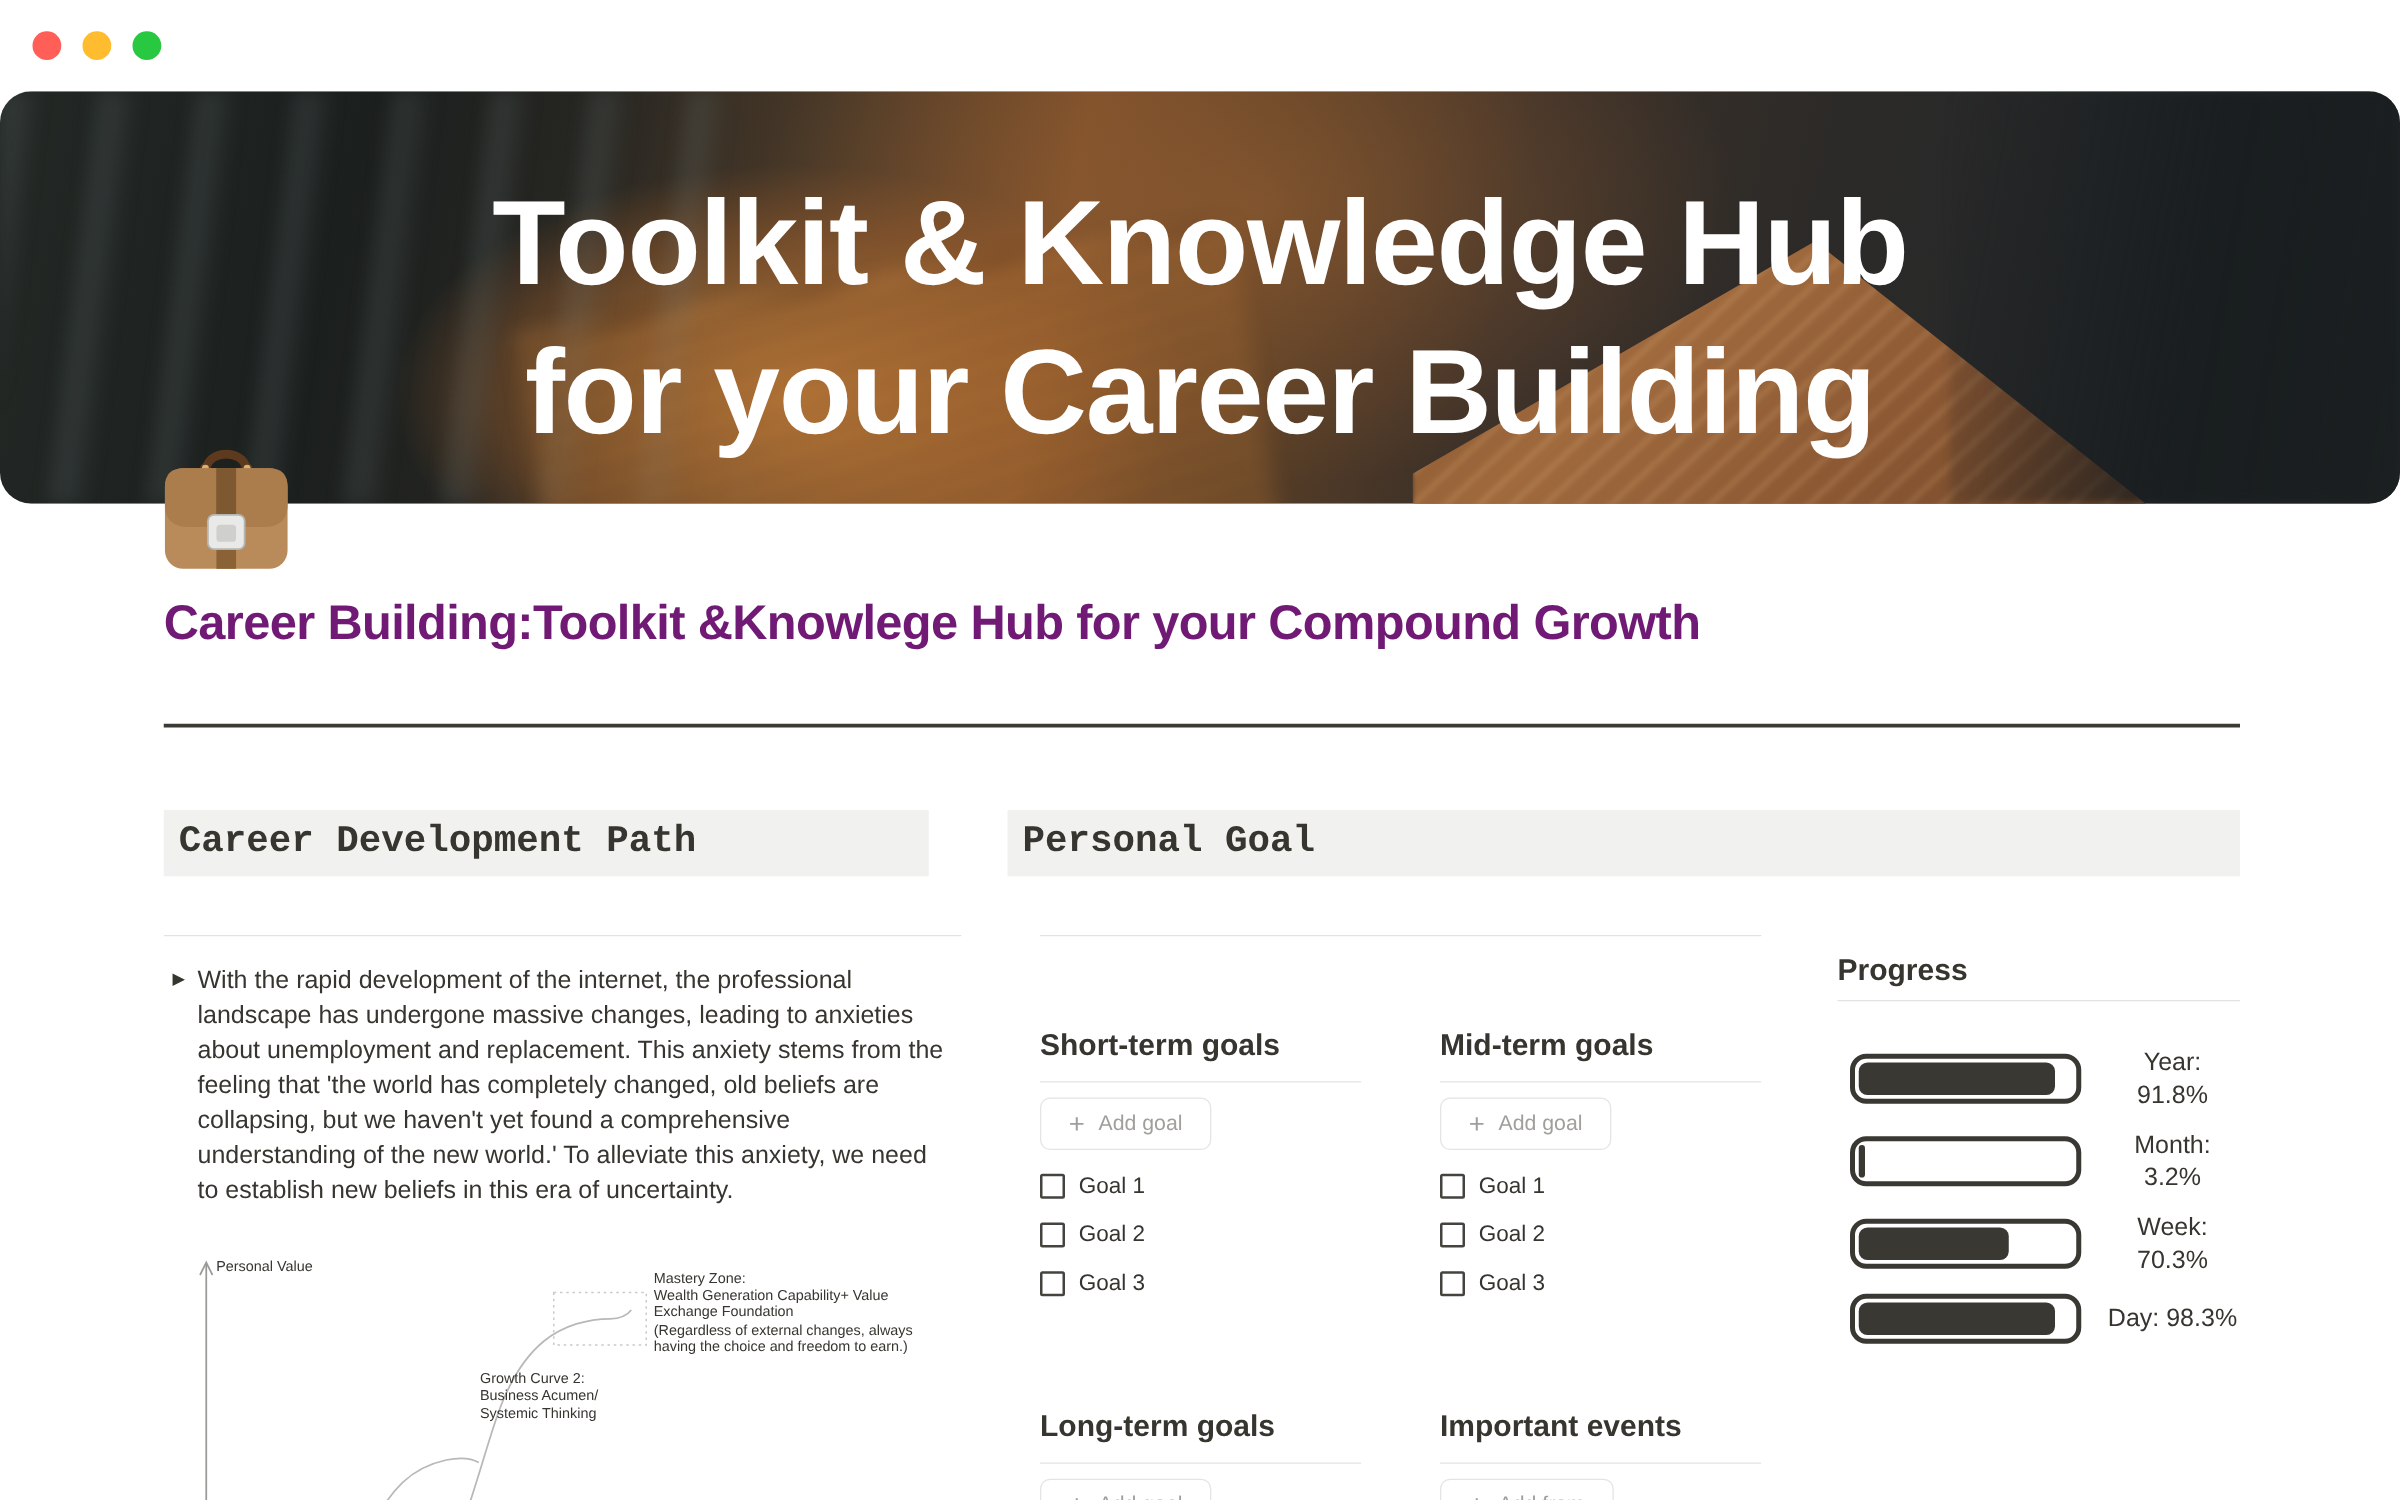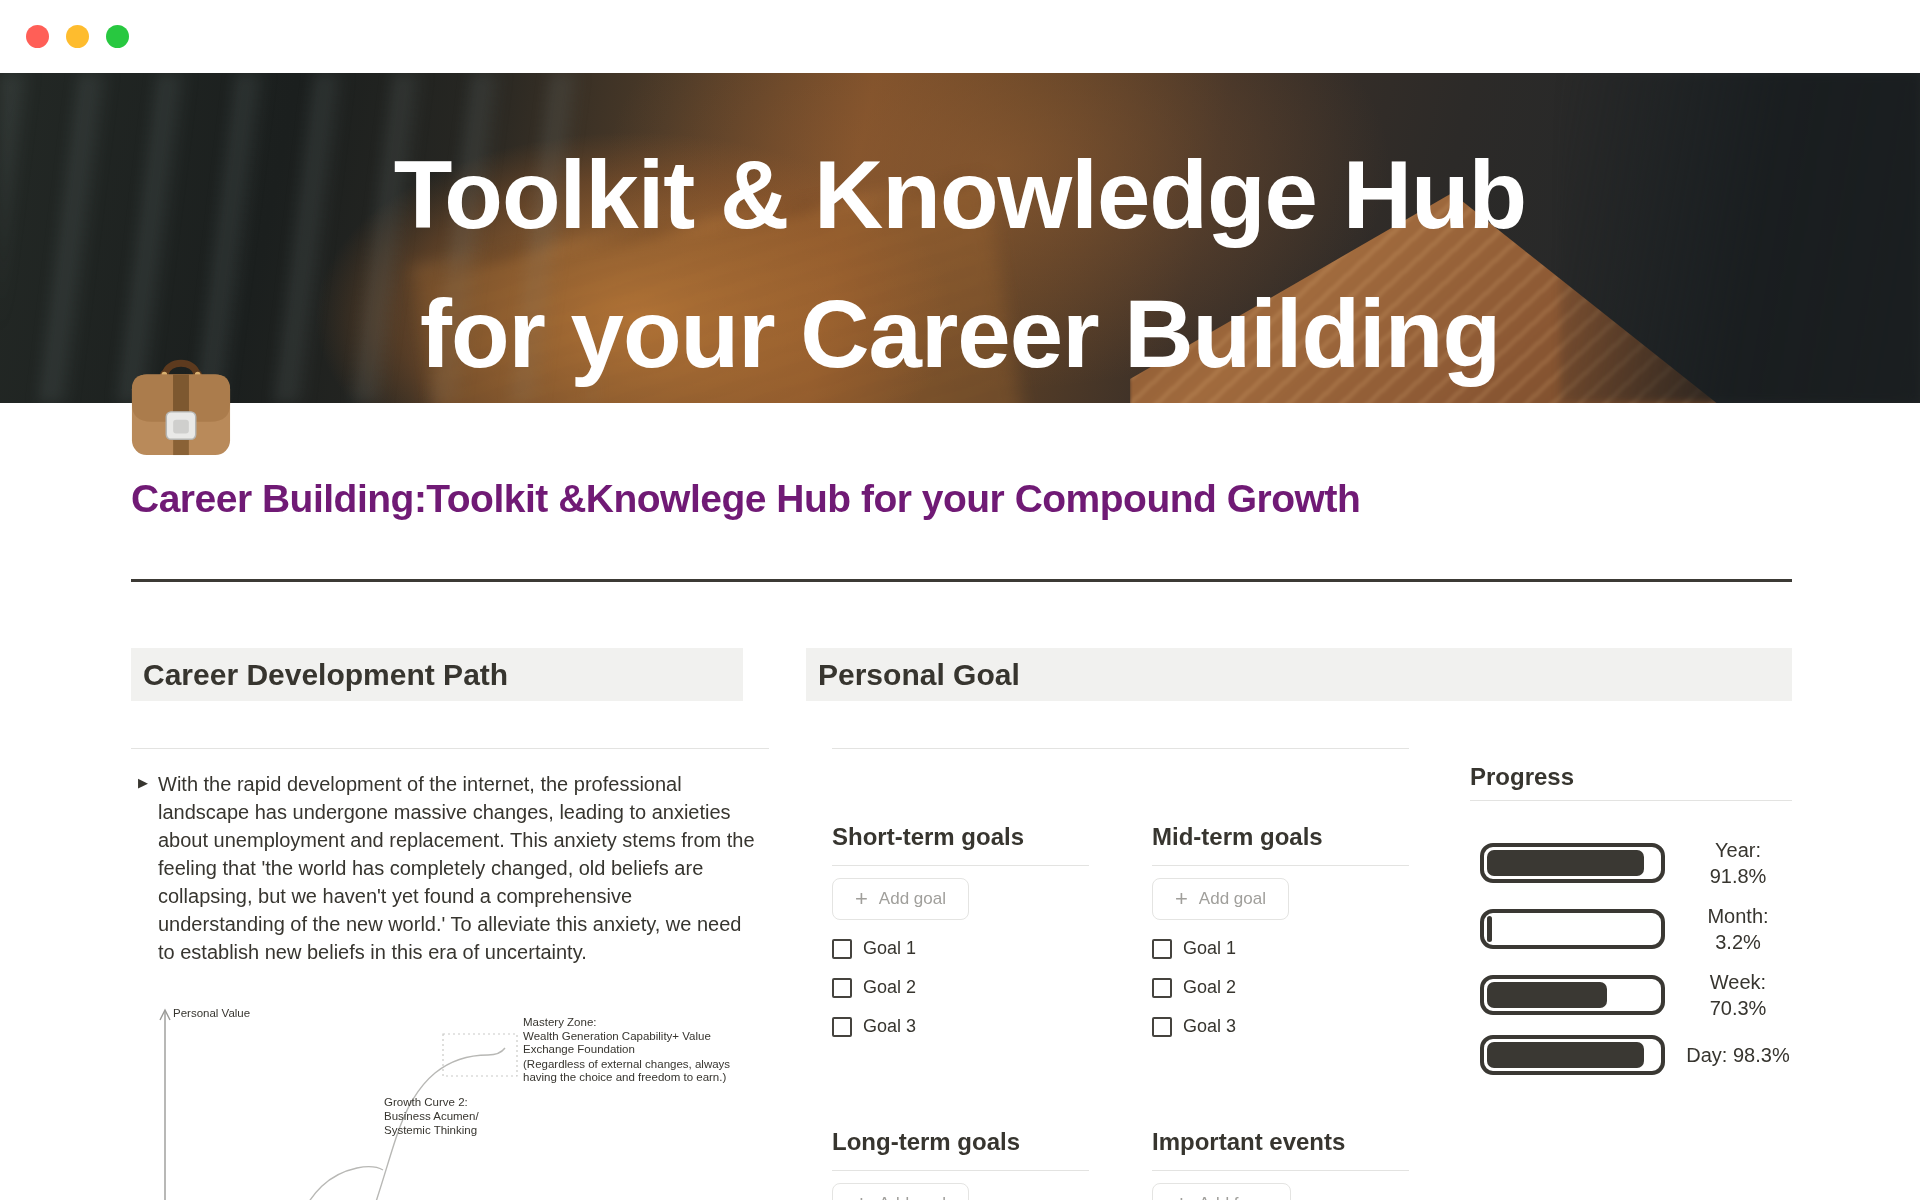--- a/index.html
+++ b/index.html
@@ -12,49 +12,50 @@
   .light.red { background: #ff5f57; }
   .light.yellow { background: #febc2e; }
   .light.green { background: #28c840; }
 
   
   .banner { position: relative; height: 330px; overflow: hidden;
     background:
       radial-gradient(ellipse 430px 250px at 33% 74%, rgba(224,142,62,.72), rgba(165,98,45,.38) 55%, rgba(0,0,0,0) 74%),
       radial-gradient(ellipse 560px 320px at 52% 28%, rgba(158,100,52,.55), rgba(0,0,0,0) 70%),
       linear-gradient(102deg,#232825 0%,#1b1f1e 15%,#262622 24%,#4c3a28 34%,#7a4e2a 44%,#5c4026 52%,#3b3028 62%,#2c2a28 74%,#24282a 88%,#1f2425 100%);
+    border-radius: 25px;
   }
   .banner .streaks { position: absolute; left: 0; top: 0; width: 31%; height: 100%;
     background: repeating-linear-gradient(97deg, rgba(125,140,140,.16) 0 16px, rgba(0,0,0,0) 34px 78px);
     filter: blur(7px); }
   .banner .keys { position: absolute; left: 430px; top: 150px; width: 580px; height: 270px;
     background: repeating-linear-gradient(172deg, rgba(255,172,84,.38) 0 13px, rgba(55,28,10,.55) 13px 21px);
     transform: rotate(-9deg); filter: blur(9px); opacity: .8; }
   .banner .wood { position: absolute; left: 1130px; top: 120px; width: 700px; height: 300px;
     background:
       repeating-linear-gradient(-43deg, rgba(255,210,150,.12) 0 5px, rgba(0,0,0,0) 5px 18px),
       linear-gradient(-43deg, #5e3a20, #8a5733 45%, #a06a3d 72%, #7c4c2a);
     clip-path: polygon(0 62%, 46% 0, 100% 100%, 0 100%); filter: blur(1.5px); }
   .banner .shade-right { position: absolute; right: 0; top: 0; width: 360px; height: 100%;
     background: linear-gradient(100deg, rgba(0,0,0,0), rgba(24,28,30,.82) 55%, rgba(26,30,32,.9)); filter: blur(4px); }
   .banner-text { position: absolute; left: 0; right: 0; top: 74px; text-align: center;
     color: #fff; font-weight: 700; font-size: 96px; line-height: 1; letter-spacing: -1px; z-index: 5; }
-  .banner-text .l2 { margin-top: 43px; }
+  .banner-text .l2 { margin-top: 23px; }
 
   
   .page-icon { position: relative; z-index: 6; margin: -50px 0 0 129px; width: 104px; height: 104px; }
   .page-title { margin: 20px 131px 0; font-size: 39px; font-weight: 700; letter-spacing: -0.5px; color: #701a75; }
   .rule-dark { margin: 58px 128px 0 131px; border: none; border-top: 3px solid #3c3a35; }
 
   
   .columns { display: flex; gap: 37px; margin: 66px 128px 0 131px; align-items: flex-start; }
   .col-left { width: 638px; flex: none; }
   .col-right { flex: 1; min-width: 0; }
 
-  .sec-head { background: #f1f1ef; font-size: 30px; font-weight: 700; line-height: 37px; padding: 8px 12px; }
+  .sec-head { background: #f1f1ef; font-size: 30px; font-weight: 700; line-height: 37px; padding: 8px 12px; font-family: Liberation Mono, monospace; }
   .col-left .sec-head { width: 612px; }
   .rule-light { border: none; border-top: 1px solid #e3e3e1; }
   .col-left > .rule-light { margin-top: 47px; width: 638px; }
 
   .toggle-block { display: flex; margin-top: 21px; }
   .toggle-arrow { width: 27px; flex: none; padding-top: 5px; padding-left: 7px;
     font-size: 13px; color: #37352f; cursor: pointer; }
   .toggle-text { width: 601px; font-size: 20px; line-height: 28px; }
 
   .diagram { margin-top: 38px; display: block; }

